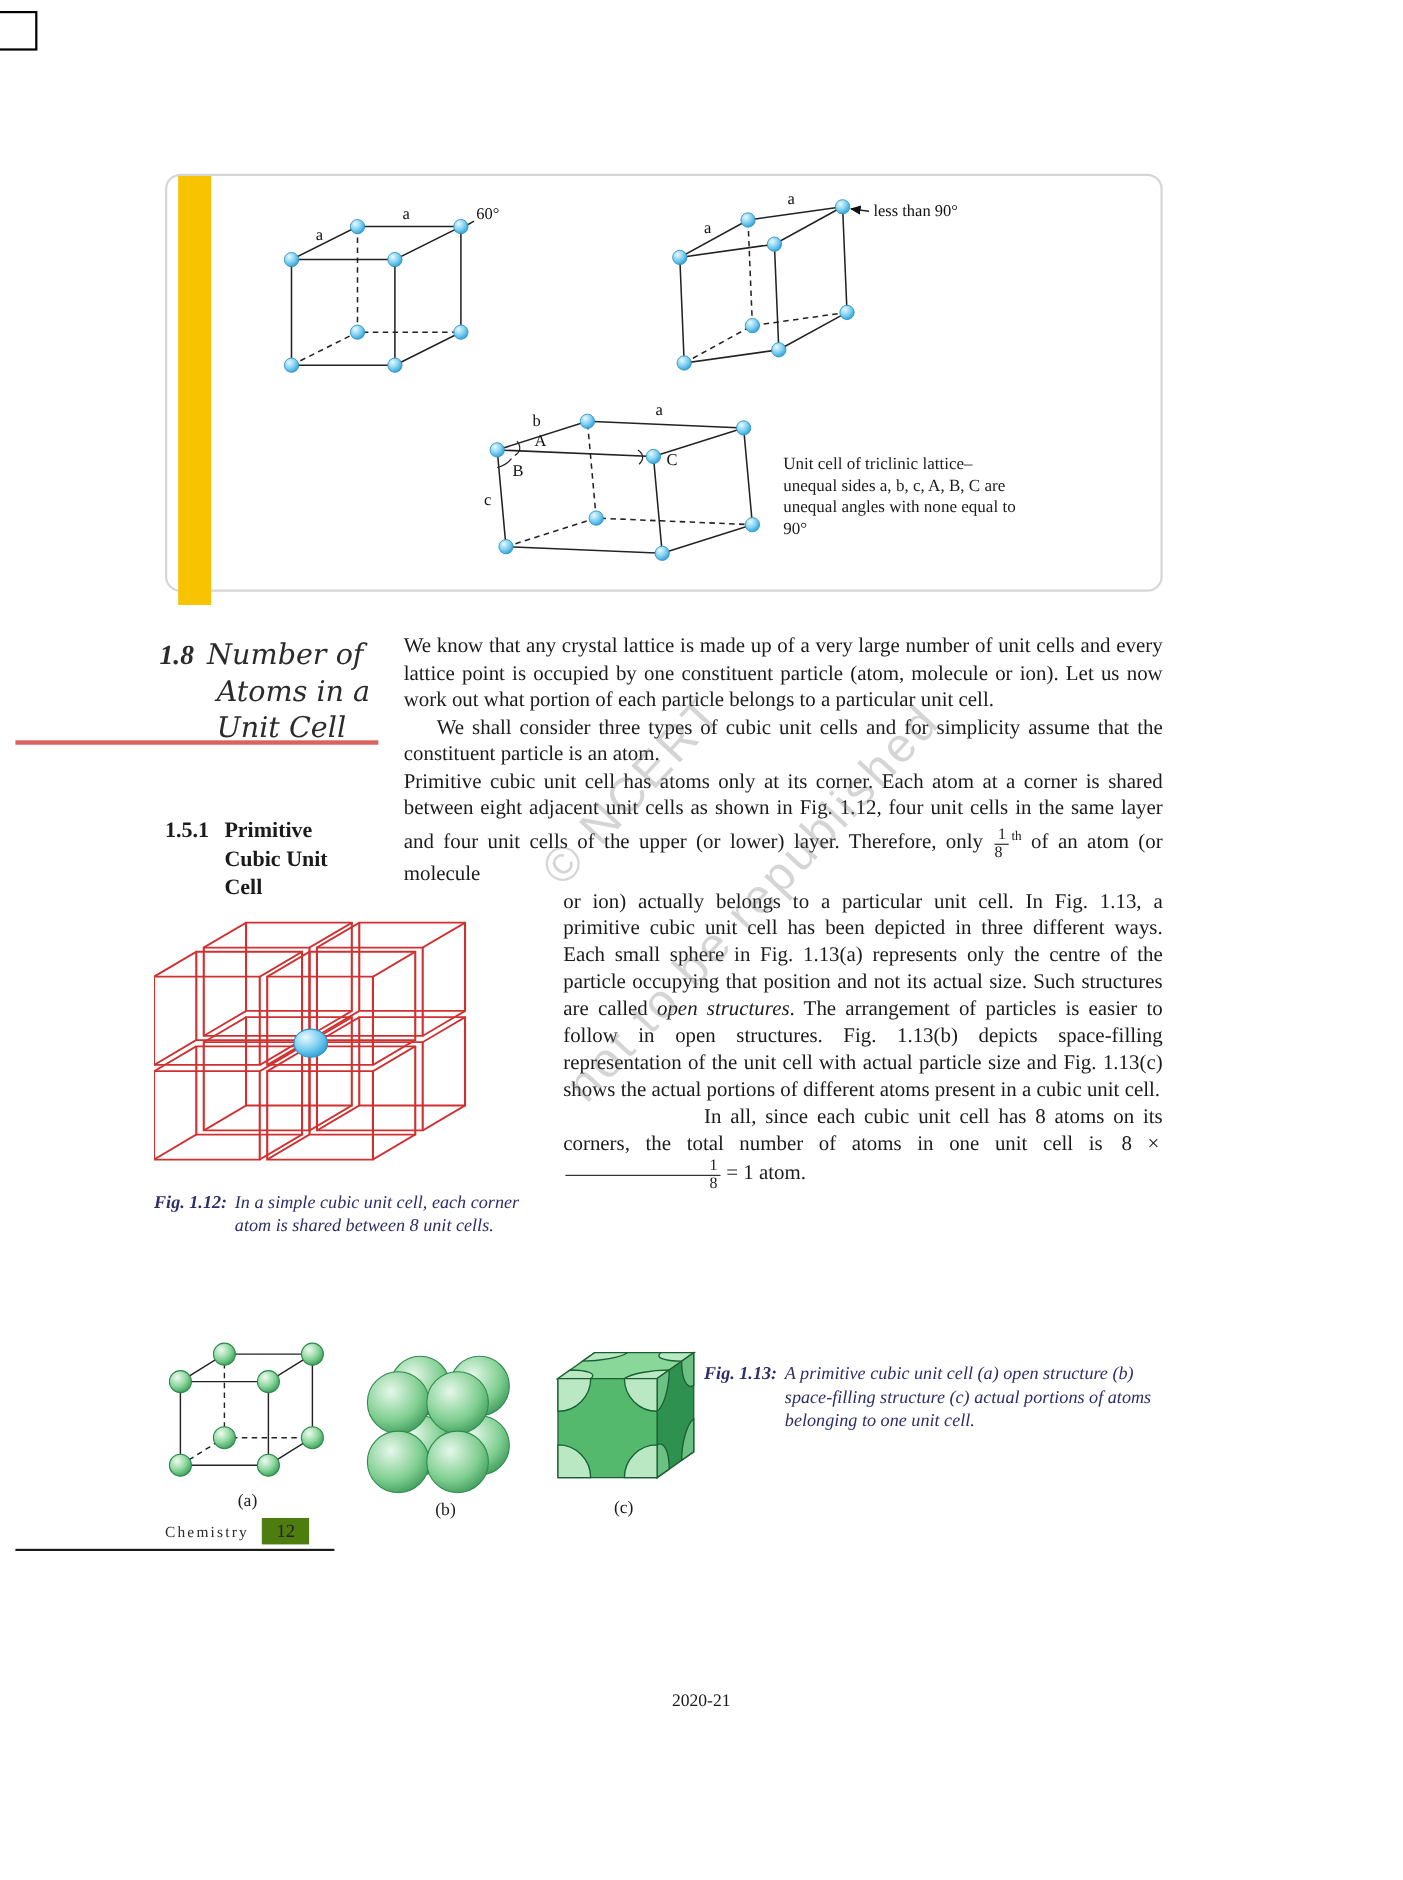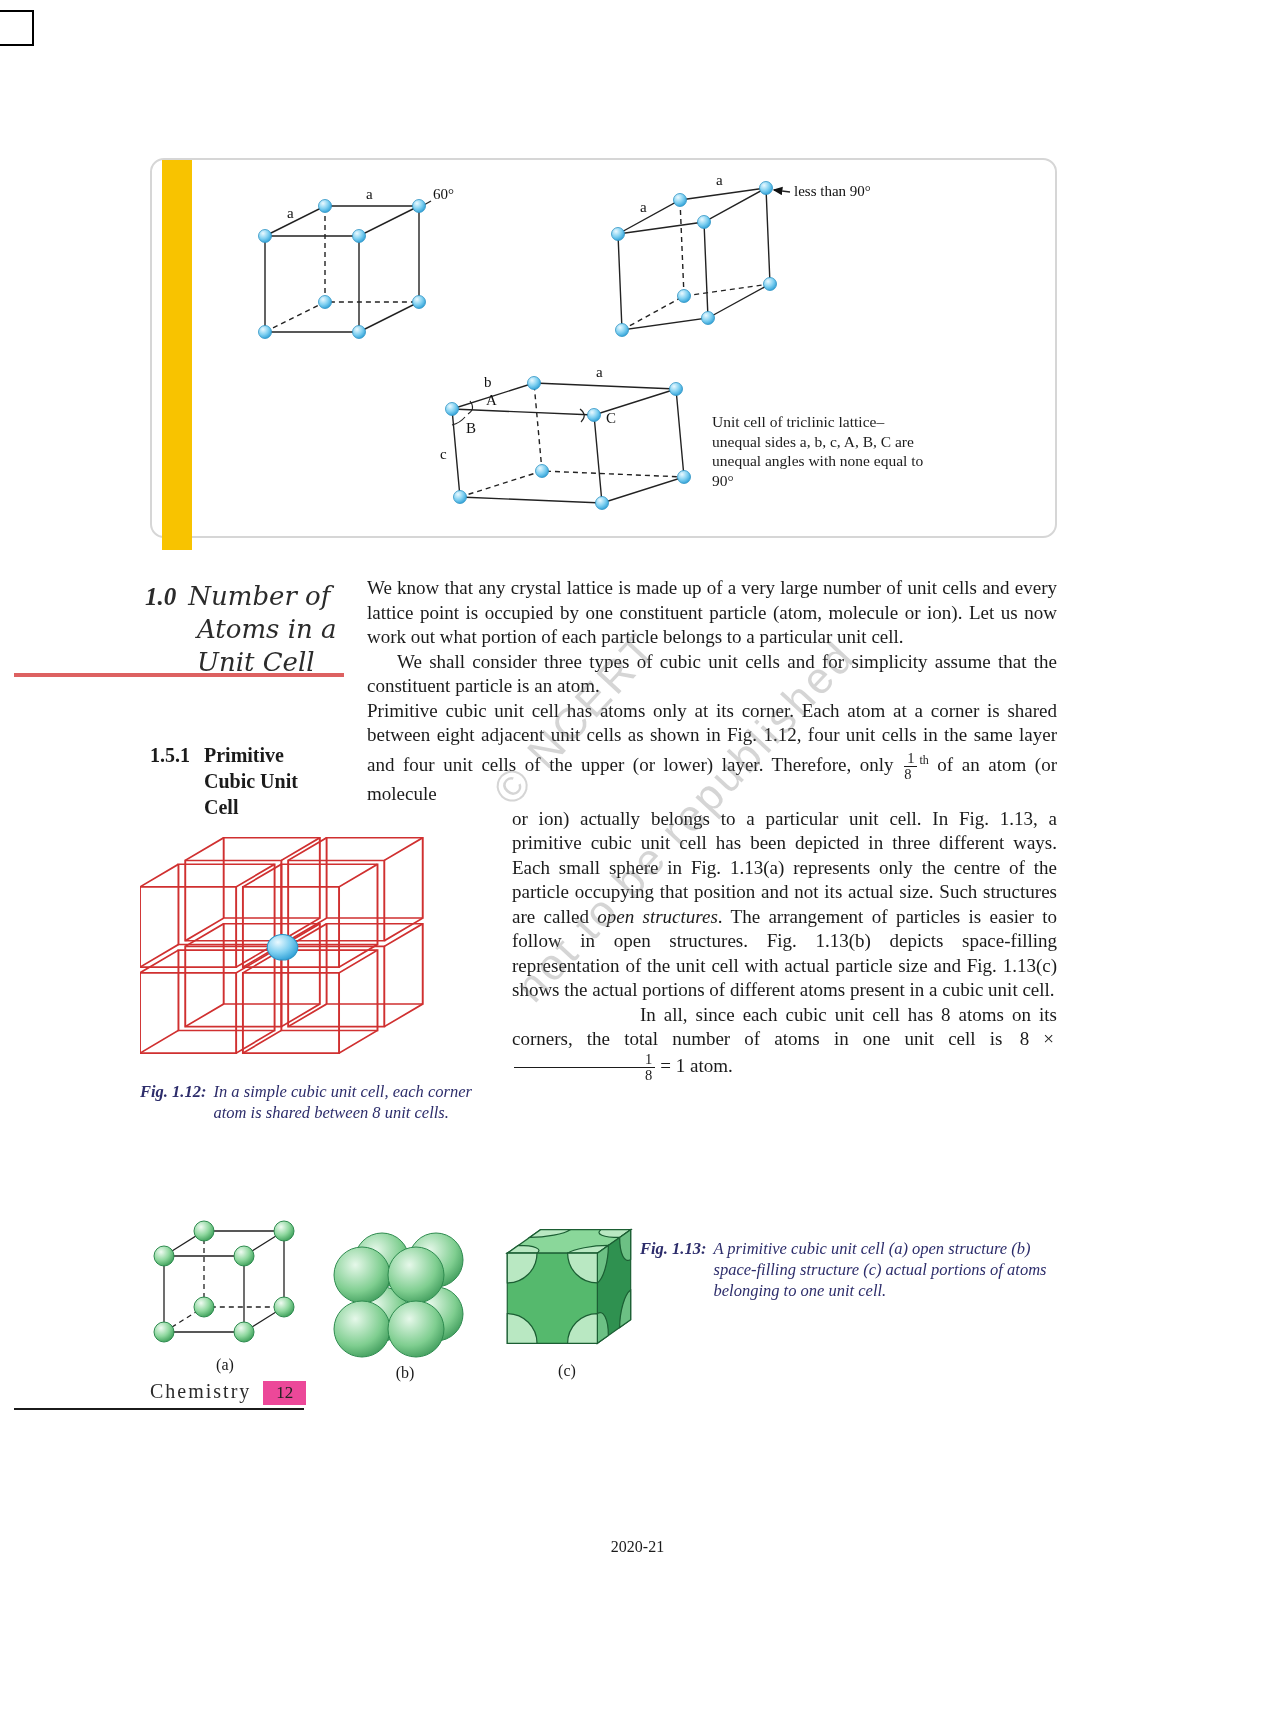--- a/index.html
+++ b/index.html
@@ -49,22 +49,22 @@
 
   .capflex { display:flex; gap:7px; font-style:italic; color:#2d2d6b; font-size:16.5px; line-height:21px; }
   .capl { font-weight:bold; white-space:nowrap; }
   .cap112 { margin-top:26px; }
 
   
   .f13 { display:flex; flex-direction:column; align-items:center; }
   .f13lab { font-size:16px; margin-top:4px; color:#1b1b1b; }
 
   
-  .chem { font-size:20px; letter-spacing:2px; color:#2b2b2b; }
-  .pgno { display:inline-block; background:#ec4899; padding:2px 13px; margin-left:12px; font-size:17px; color:#222; }
+  .chem { font-size:14px; letter-spacing:2px; color:#2b2b2b; }
+  .pgno { display:inline-block; background:#4d7c0f; padding:2px 13px; margin-left:12px; font-size:17px; color:#222; }
   .rule-footer { left:14px; top:1408px; width:290px; height:2px; background:#1b1b1b; }
   .year { left:0; top:1538px; width:100%; text-align:center; font-size:16px; }
 
   
   .wm {
     left:330px; top:620px; width:600px; transform:rotate(-47deg);
     color:rgba(125,125,125,0.32); font-size:44px; letter-spacing:3px;
     font-family:"Liberation Sans", sans-serif; text-align:center; line-height:150px;
     pointer-events:none; z-index:4;
   }
@@ -187,21 +187,21 @@
   <div class="abs latcap" style="left:560px;top:252px;width:212px">Unit cell of triclinic lattice–unequal sides a, b, c, A, B, C are unequal angles with none equal to 90°</div>
 </div>
 
 <div class="abs wm">
   <div>© NCERT</div>
   <div>not to be republished</div>
 </div>
 
 <div class="abs" style="left:145px;top:580px">
   <div class="s15row">
-    <span class="s15num">1.0</span>
+    <span class="s15num">1.8</span>
     <span class="s15l">Number of</span>
   </div>
   <div class="s15l ind2">Atoms in a</div>
   <div class="s15l ind2">Unit Cell</div>
 </div>
 <div class="abs red-rule"></div>
 
 <div class="abs sec151" style="left:150px;top:742px">
   <span>1.5.1</span>
   <span>

